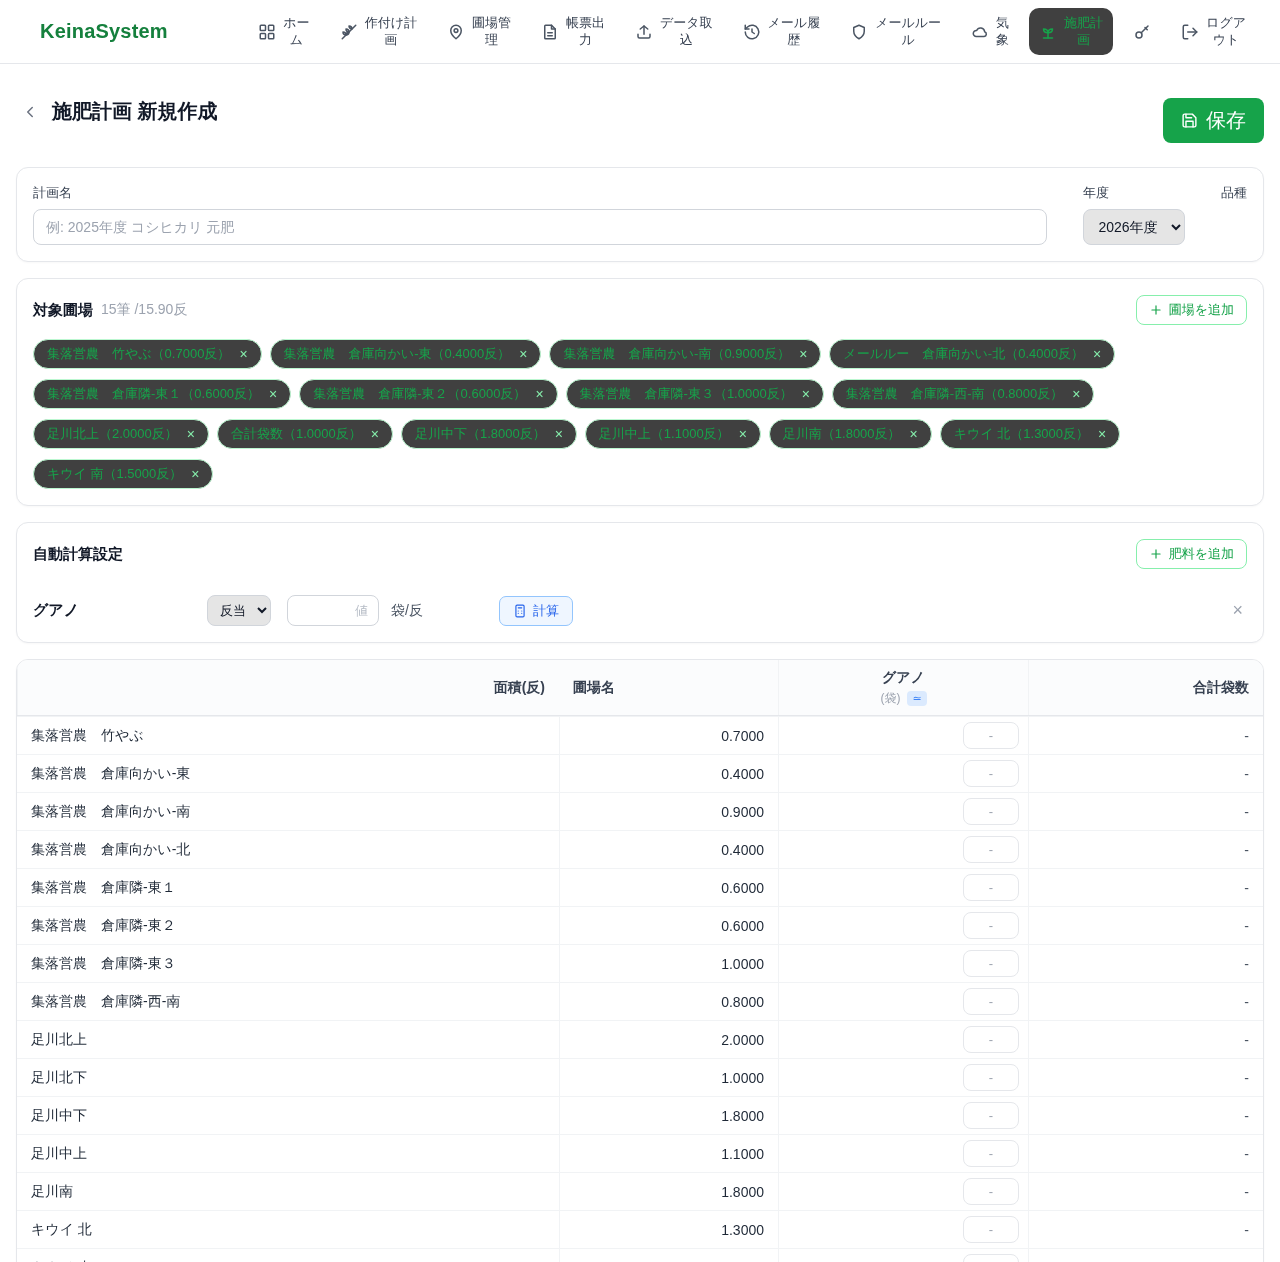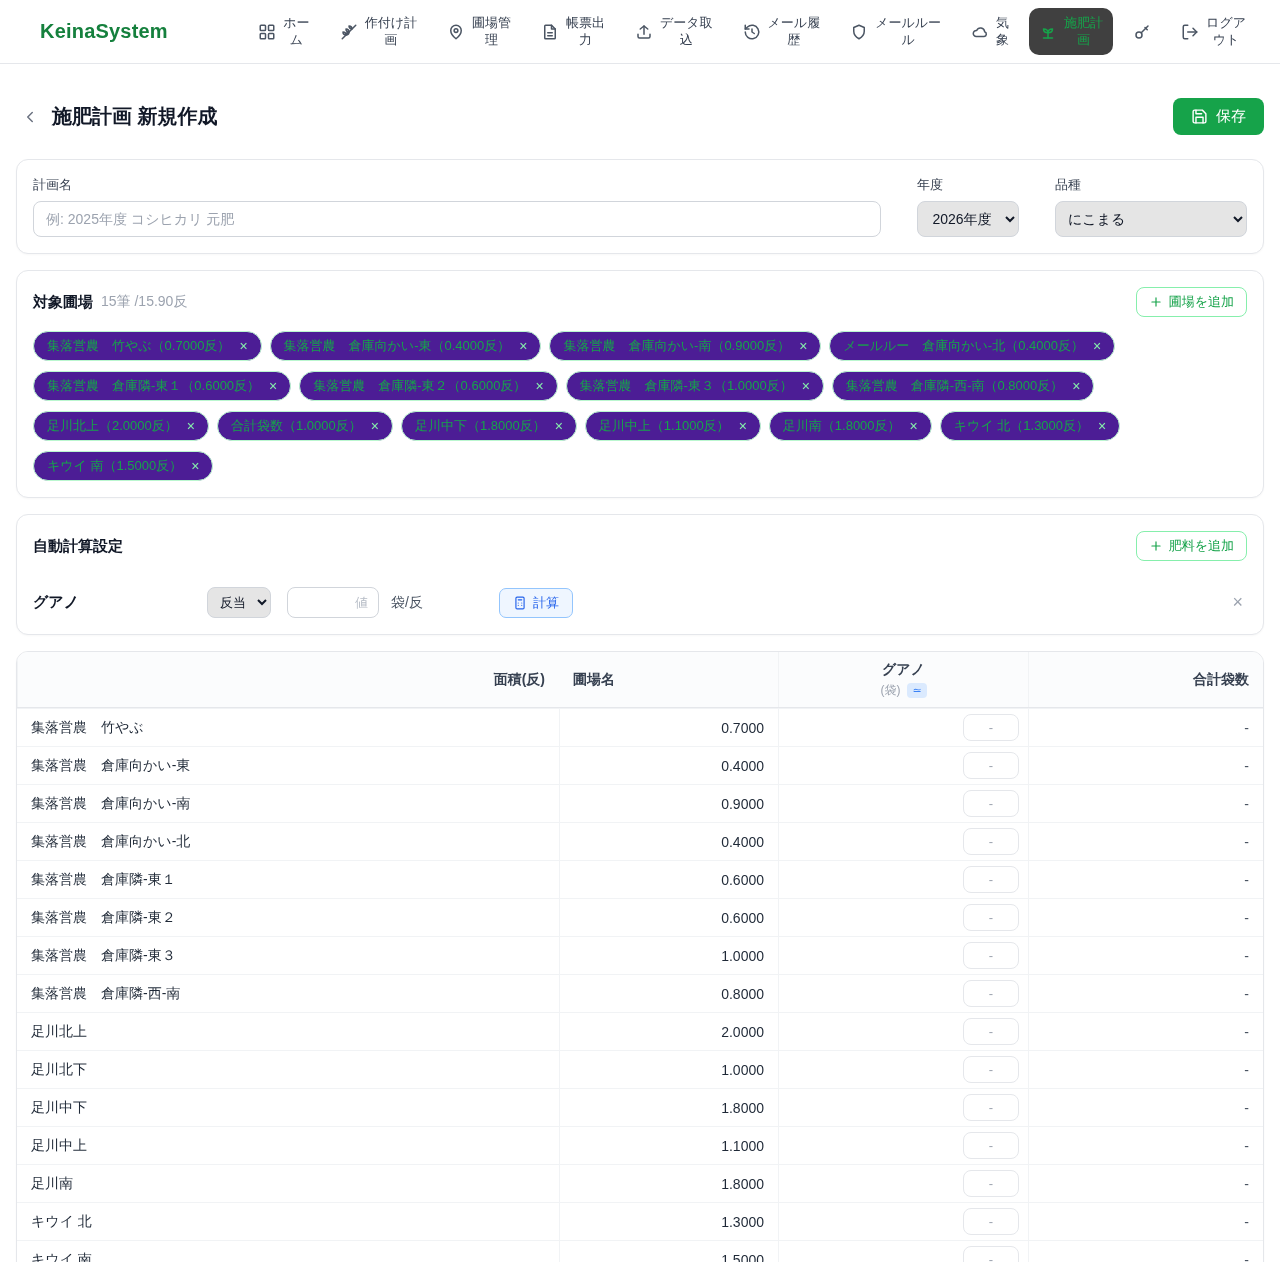--- a/index.html
+++ b/index.html
@@ -21,28 +21,28 @@
   .nav-item {
     display: flex; align-items: center; gap: 7px; padding: 7px 10px;
     border-radius: 10px; color: #374151; cursor: pointer;
   }
   .nav-item svg { width: 18px; height: 18px; stroke: #4b5563; flex: 0 0 auto; }
   .nav-label { font-size: 13px; line-height: 1.3; white-space: pre-line; text-align: center; }
   .nav-item.active { background: #404040; color: #16a34a; }
   .nav-item.active svg { stroke: #16a34a; }
 
   
-  .title-row { display: flex; align-items: center; padding: 34px 16px 0 16px; }
+  .title-row { display: flex; align-items: flex-start; padding: 34px 16px 0 16px; }
   .back-btn { width: 28px; height: 28px; display: flex; align-items: center; justify-content: center; cursor: pointer; }
   .back-btn svg { width: 18px; height: 18px; stroke: #6b7280; }
   .page-title { font-size: 20px; font-weight: 700; color: #111827; margin-left: 8px; }
   .save-btn {
     margin-left: auto; display: flex; align-items: center; gap: 8px;
     background: #16a34a; color: #fff; border: none; border-radius: 8px;
-    padding: 9px 18px; font-size: 15px; cursor: pointer; font-family: inherit;
+    padding: 9px 18px; font-size: 20px; cursor: pointer; font-family: inherit;
   }
   .save-btn svg { width: 17px; height: 17px; stroke: #fff; }
 
   
   .card {
     margin: 0 16px; border: 1px solid #e5e7eb; border-radius: 12px;
     background: #fff; padding: 16px; box-shadow: 0 1px 2px rgba(0,0,0,.03);
   }
   .card + .card, .card + .table-card { margin-top: 16px; }
   .title-row + .card { margin-top: 24px; }
@@ -73,21 +73,21 @@
   .add-btn {
     margin-left: auto; display: flex; align-items: center; gap: 6px;
     background: #fff; border: 1px solid #86efac; color: #16a34a;
     border-radius: 8px; padding: 5px 12px; font-size: 13px; cursor: pointer;
     font-family: inherit;
   }
   .add-btn svg { width: 14px; height: 14px; stroke: #16a34a; }
   .tags { display: flex; flex-wrap: wrap; gap: 10px 8px; margin-top: 14px; }
   .tag {
     display: inline-flex; align-items: center; gap: 9px;
-    background: #4c1d95; border: 1px solid #bbf7d0; color: #16a34a;
+    background: #404040; border: 1px solid #bbf7d0; color: #16a34a;
     border-radius: 999px; padding: 5px 13px; font-size: 13px;
   }
   .tag-x { color: #86efac; font-size: 14px; cursor: pointer; line-height: 1; }
 
   
   .calc-row { display: flex; align-items: center; margin-top: 26px; }
   .fert-name { font-size: 15px; font-weight: 700; color: #111827; width: 174px; }
   .mode-select { width: 64px; height: 31px; font-size: 13px; }
   .value-input {
     width: 92px; height: 31px; border: 1px solid #d1d5db; border-radius: 8px;
@@ -268,23 +268,20 @@
         <input class="text-input" type="text" placeholder="例: 2025年度 コシヒカリ 元肥" style="">
       </div>
       <div class="form-col">
         <label class="field-label">年度</label>
         <select class="year-select">
           <option>2026年度</option>
         </select>
       </div>
       <div class="form-col">
         <label class="field-label">品種</label>
-        <select class="variety-select">
-          <option>にこまる</option>
-        </select>
       </div>
     </div>
   </section>
 
   <section class="card">
     <div class="section-head">
       <span class="section-title">対象圃場</span>
       <span class="section-count">15筆 /15.90反</span>
       <button class="add-btn">
         <svg viewBox="0 0 24 24" fill="none" stroke-width="2" stroke-linecap="round" stroke-linejoin="round" stroke="currentColor">

